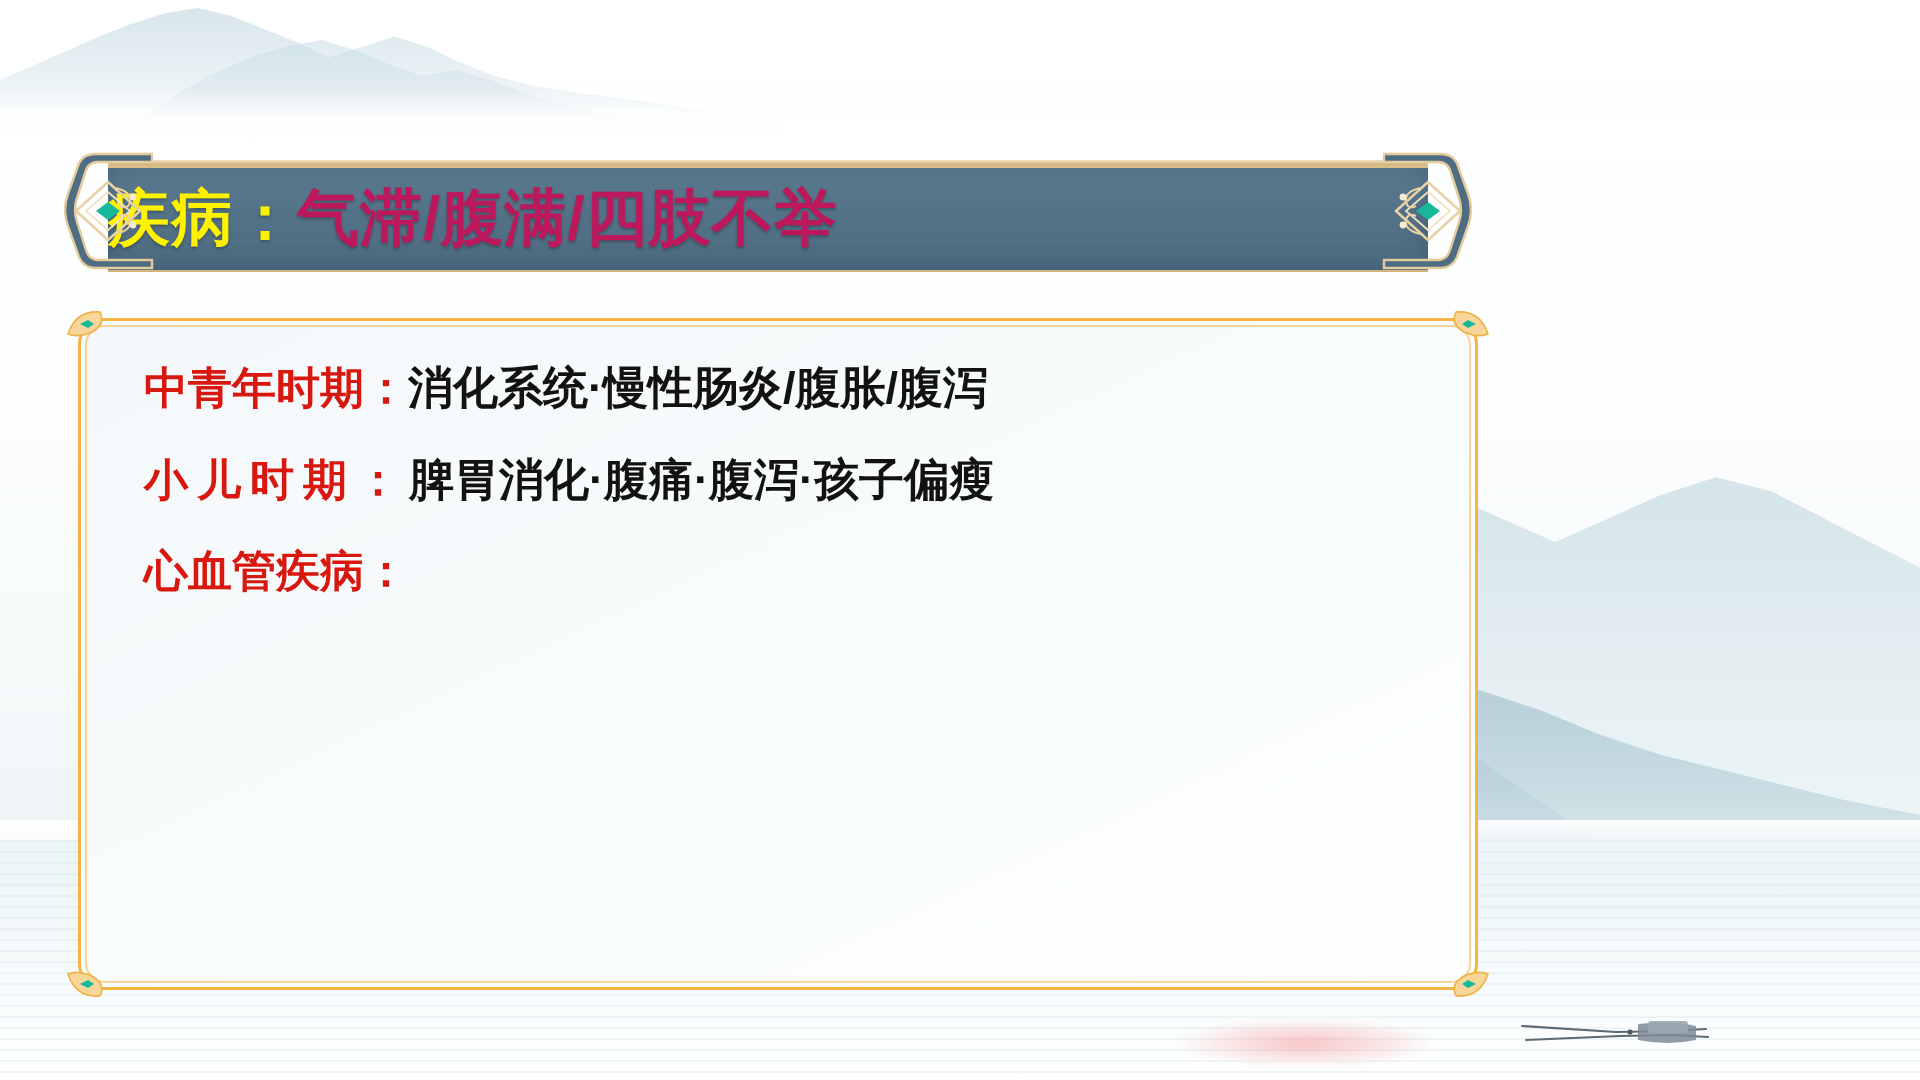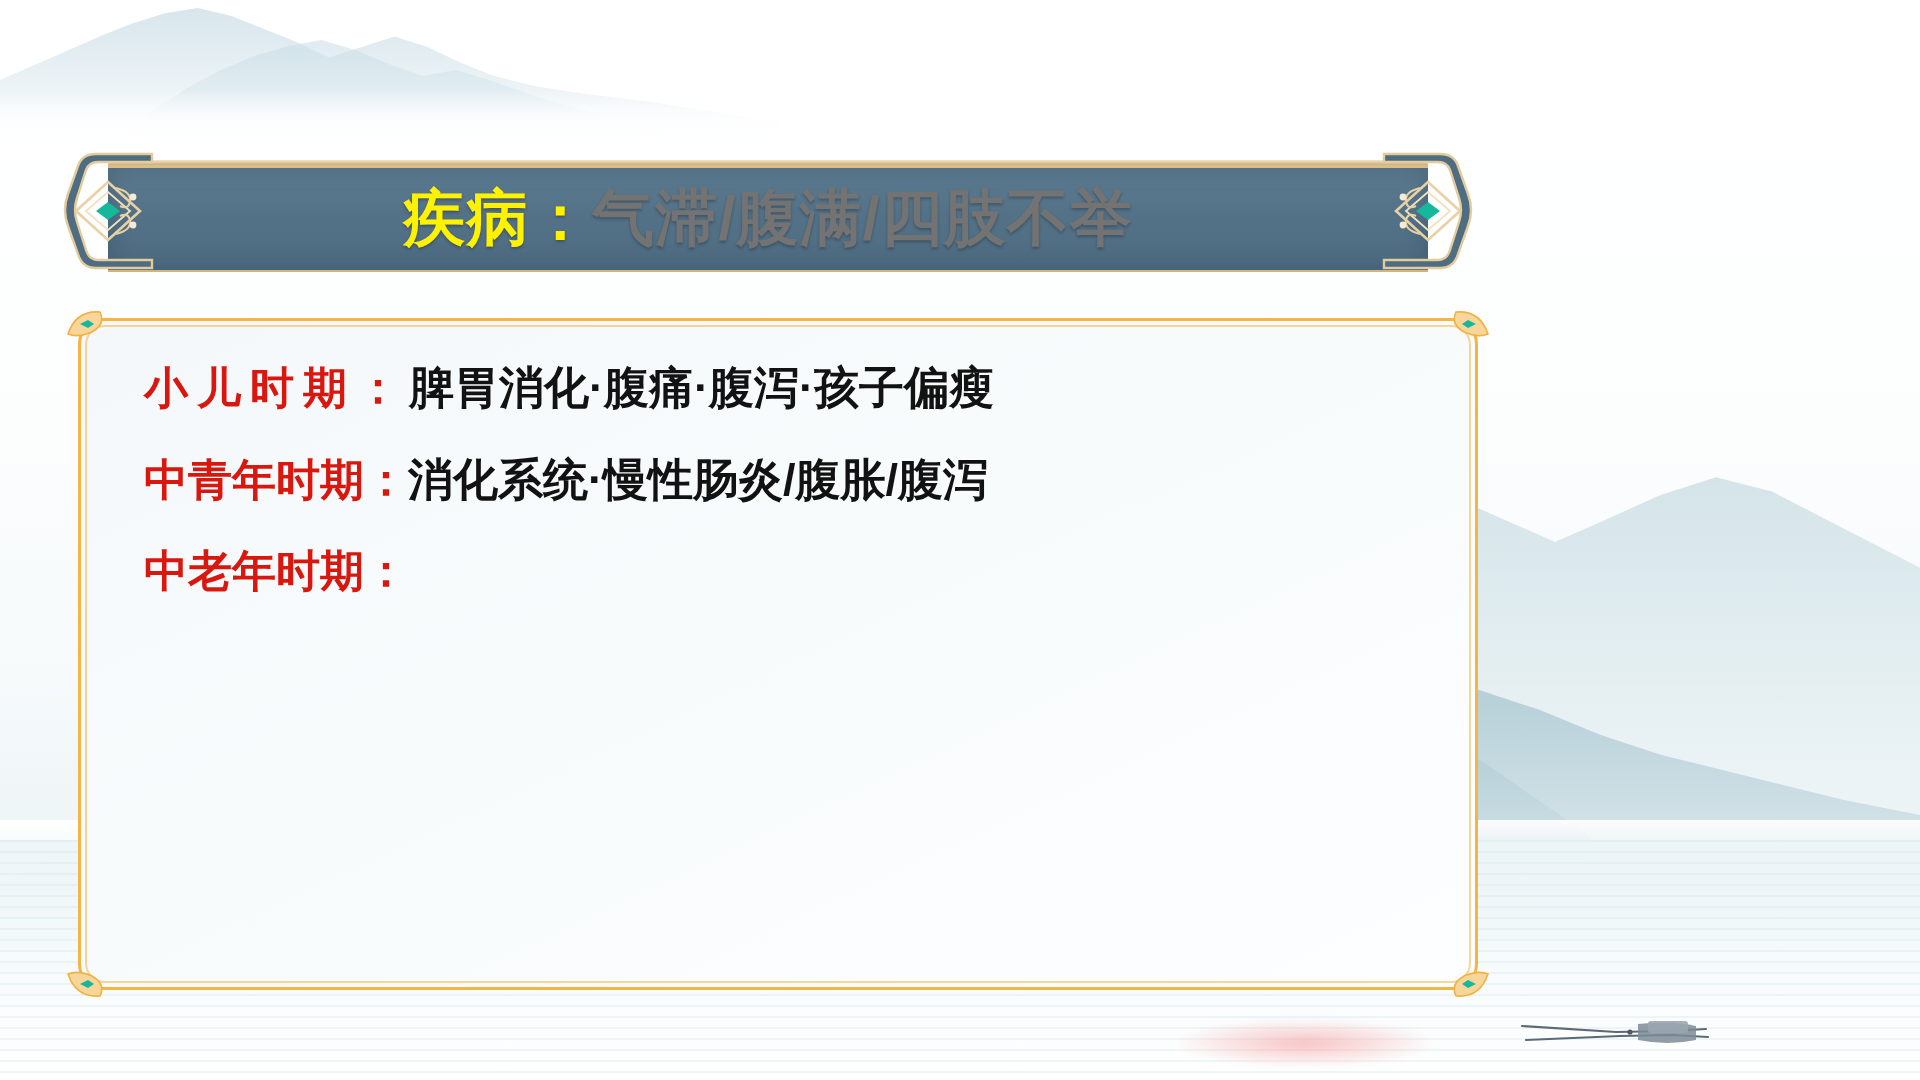--- a/index.html
+++ b/index.html
@@ -129,30 +129,30 @@
   .banner-plate::before {
     content: "";
     position: absolute; left: 0; top: -8px; width: 100%; height: 5px;
     background: linear-gradient(180deg, #f3e3c4, #cfae79);
     border-radius: 2px;
   }
 
   .banner-title {
     position: absolute;
     left: 52px; top: 16px; width: 1320px; height: 108px;
-    display: flex; align-items: center; justify-content: center;
+    display: flex; align-items: center; 
     font-family: "Liberation Sans", "DejaVu Sans", sans-serif;
     font-size: 62px;
     font-weight: 700;
     letter-spacing: 1px;
     white-space: nowrap;
     z-index: 5;
   }
   .t-yellow { color: #FFF200; text-shadow: 0 2px 3px rgba(0,0,0,.25); }
-  .t-white  { color: #737373; text-shadow: 0 2px 3px rgba(0,0,0,.25); }
+  .t-white  { color: #be185d; text-shadow: 0 2px 3px rgba(0,0,0,.25); }
 
   .orn { position: absolute; top: 0; width: 104px; height: 140px; z-index: 6; }
   .orn-left  { left: 0; }
   .orn-right { right: 0; transform: scaleX(-1); }
 
   
   #content-panel {
     position: absolute;
     left: 78px;
     top: 318px;
@@ -286,24 +286,24 @@
     <path d="M2 26 Q10 2 34 4 Q40 16 26 24 Q12 30 2 26 Z" fill="#F8D69A" stroke="#F0B243" stroke-width="1.6"></path>
     <path d="M14 16 L22 12 L28 16 L22 20 Z" fill="#16B79B"></path>
   </svg>
   <svg class="leaf leaf-br" viewBox="0 0 44 30">
     <path d="M2 26 Q10 2 34 4 Q40 16 26 24 Q12 30 2 26 Z" fill="#F8D69A" stroke="#F0B243" stroke-width="1.6"></path>
     <path d="M14 16 L22 12 L28 16 L22 20 Z" fill="#16B79B"></path>
   </svg>
 
   <div class="rows" id="rows-container">
       <div class="row">
+        <span class="label">中青年时期：</span>
+        <span class="body-text">消化系统·慢性肠炎/腹胀/腹泻</span>
+      </div>
+      <div class="row">
         <span class="label spaced">小儿时期：</span>
         <span class="body-text">脾胃消化·腹痛·腹泻·孩子偏瘦</span>
       </div>
       <div class="row">
-        <span class="label">中青年时期：</span>
-        <span class="body-text">消化系统·慢性肠炎/腹胀/腹泻</span>
-      </div>
-      <div class="row">
-        <span class="label">中老年时期：</span>
+        <span class="label">心血管疾病：</span>
       </div>
     </div>
 </div>
 
 </body></html>

